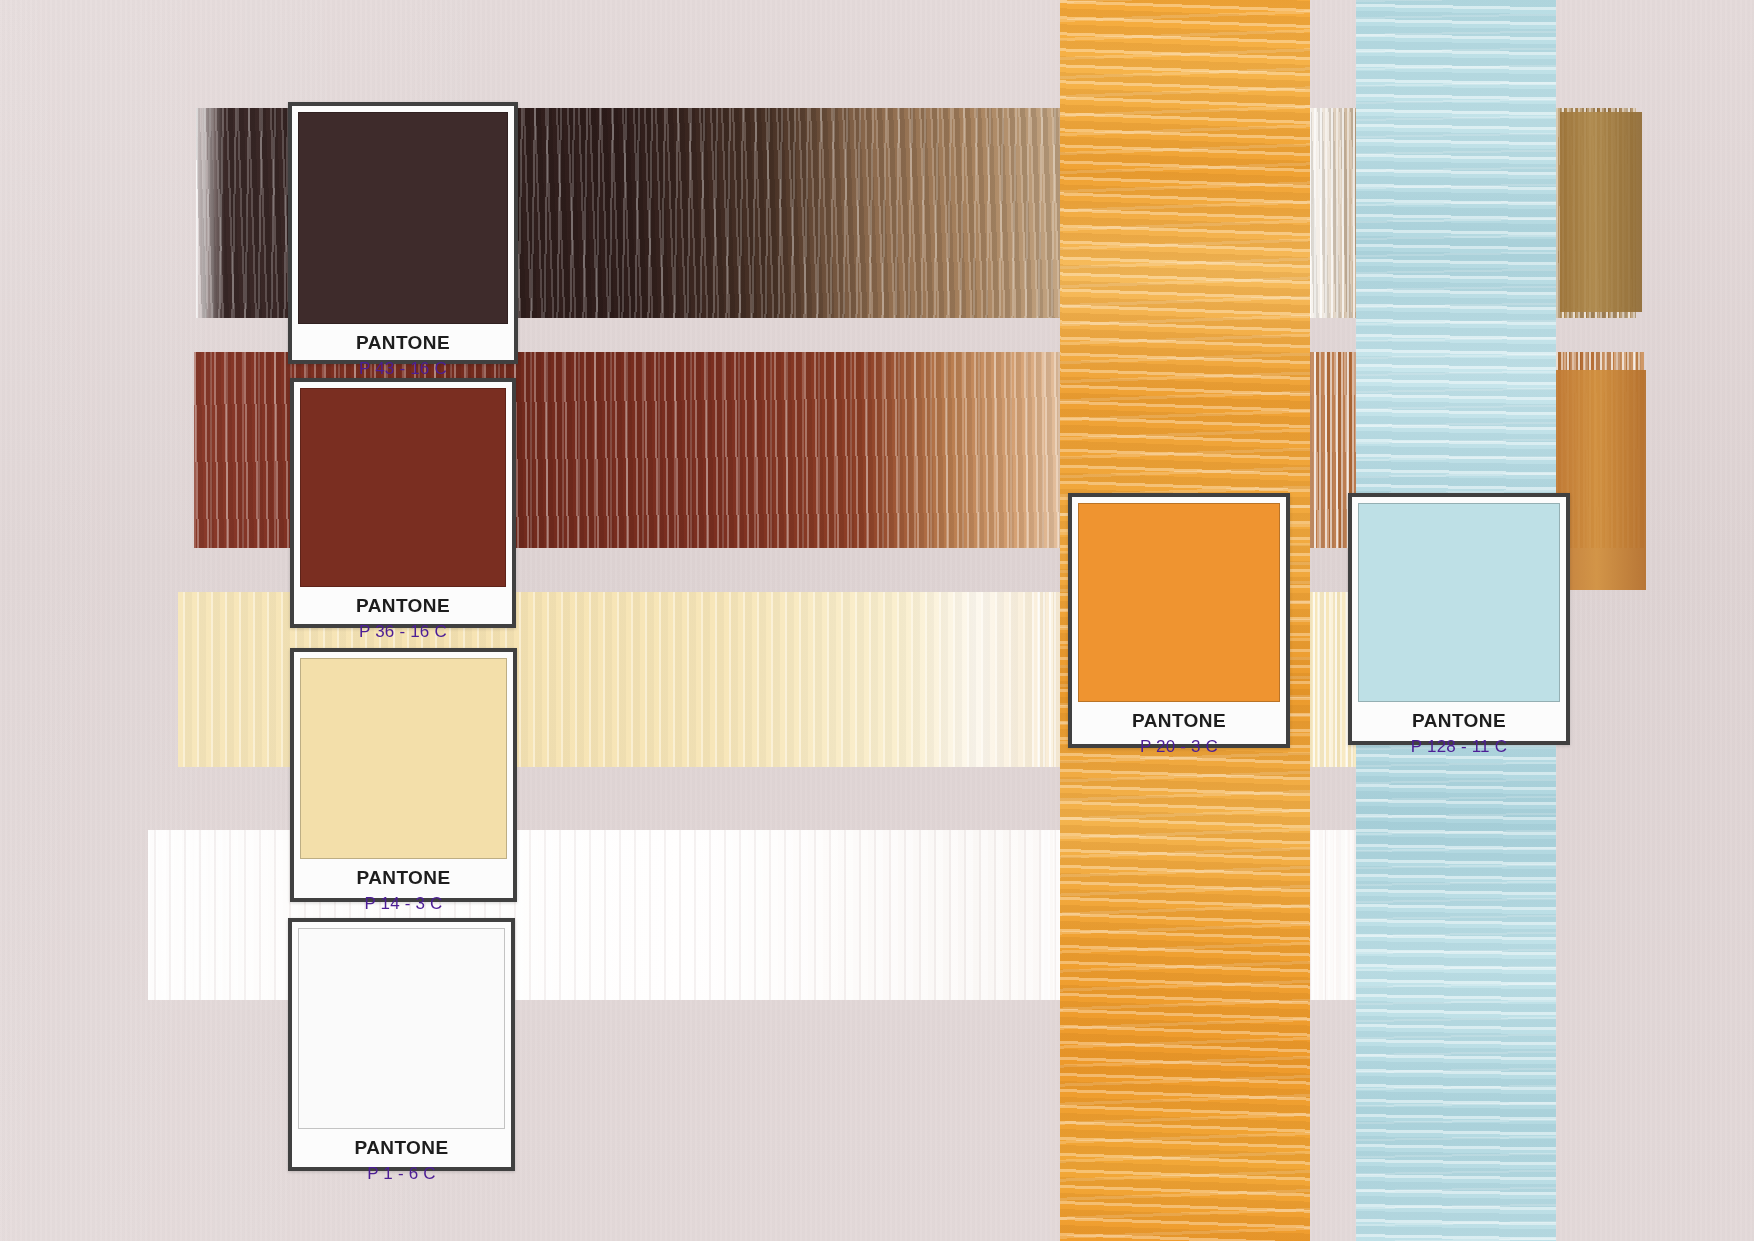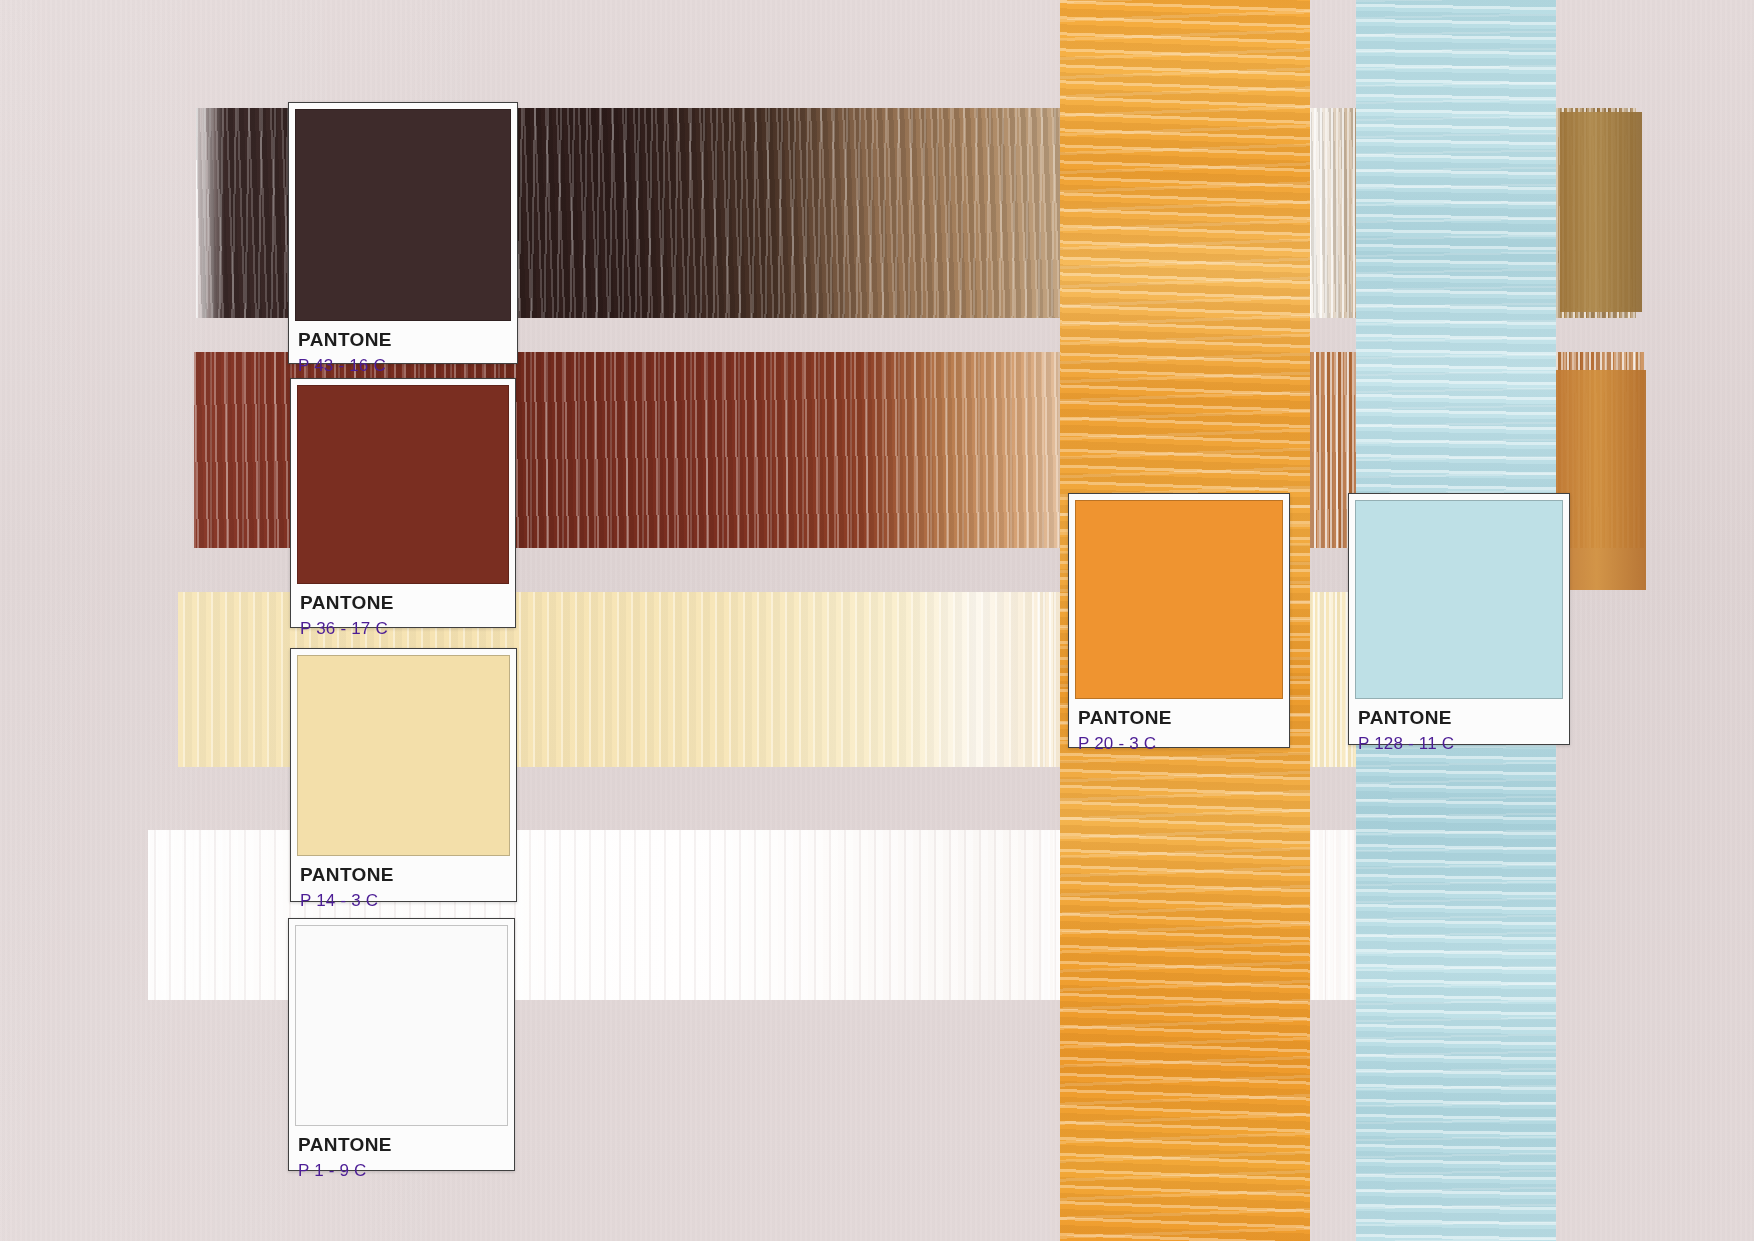--- a/index.html
+++ b/index.html
@@ -244,25 +244,26 @@
   #accent-rust-right{
     left:1556px; top:370px; width:90px; height:220px;
     background:linear-gradient(90deg,#c07a34,#d2913f 45%,#b5702c 100%);
     opacity:.94;
   }
 
   
   .pantone-card{
     position:absolute;
     background:#fcfcfc;
-    border:1px solid #404040;
+    border:4px solid #404040;
     box-shadow:0 1px 3px rgba(0,0,0,.16);
     padding:6px 6px 0 6px;
     display:flex;
     flex-direction:column;
+    text-align:center;
   }
   .pantone-chip{
     width:100%;
     border:1px solid rgba(0,0,0,.22);
     flex:0 0 auto;
   }
   .pantone-meta{
     padding:9px 3px 0 3px;
     flex:1 1 auto;
   }
@@ -346,37 +347,37 @@
     <div class="pantone-meta">
       <div class="pantone-word">PANTONE</div>
       <div class="pantone-code">P 43 - 16 C</div>
     </div>
   </div>
 
   <div class="pantone-card" id="card-p36">
     <div class="pantone-chip" style="background:#7A2E21"></div>
     <div class="pantone-meta">
       <div class="pantone-word">PANTONE</div>
-      <div class="pantone-code">P 36 - 17 C</div>
+      <div class="pantone-code">P 36 - 16 C</div>
     </div>
   </div>
 
   <div class="pantone-card" id="card-p14">
     <div class="pantone-chip" style="background:#F3DFAA"></div>
     <div class="pantone-meta">
       <div class="pantone-word">PANTONE</div>
       <div class="pantone-code">P 14 - 3 C</div>
     </div>
   </div>
 
   <div class="pantone-card" id="card-p1">
     <div class="pantone-chip" style="background:#FAFAFA"></div>
     <div class="pantone-meta">
       <div class="pantone-word">PANTONE</div>
-      <div class="pantone-code">P 1 - 9 C</div>
+      <div class="pantone-code">P 1 - 6 C</div>
     </div>
   </div>
 
   <div class="pantone-card" id="card-p20">
     <div class="pantone-chip" style="background:#EF9430"></div>
     <div class="pantone-meta">
       <div class="pantone-word">PANTONE</div>
       <div class="pantone-code">P 20 - 3 C</div>
     </div>
   </div>

